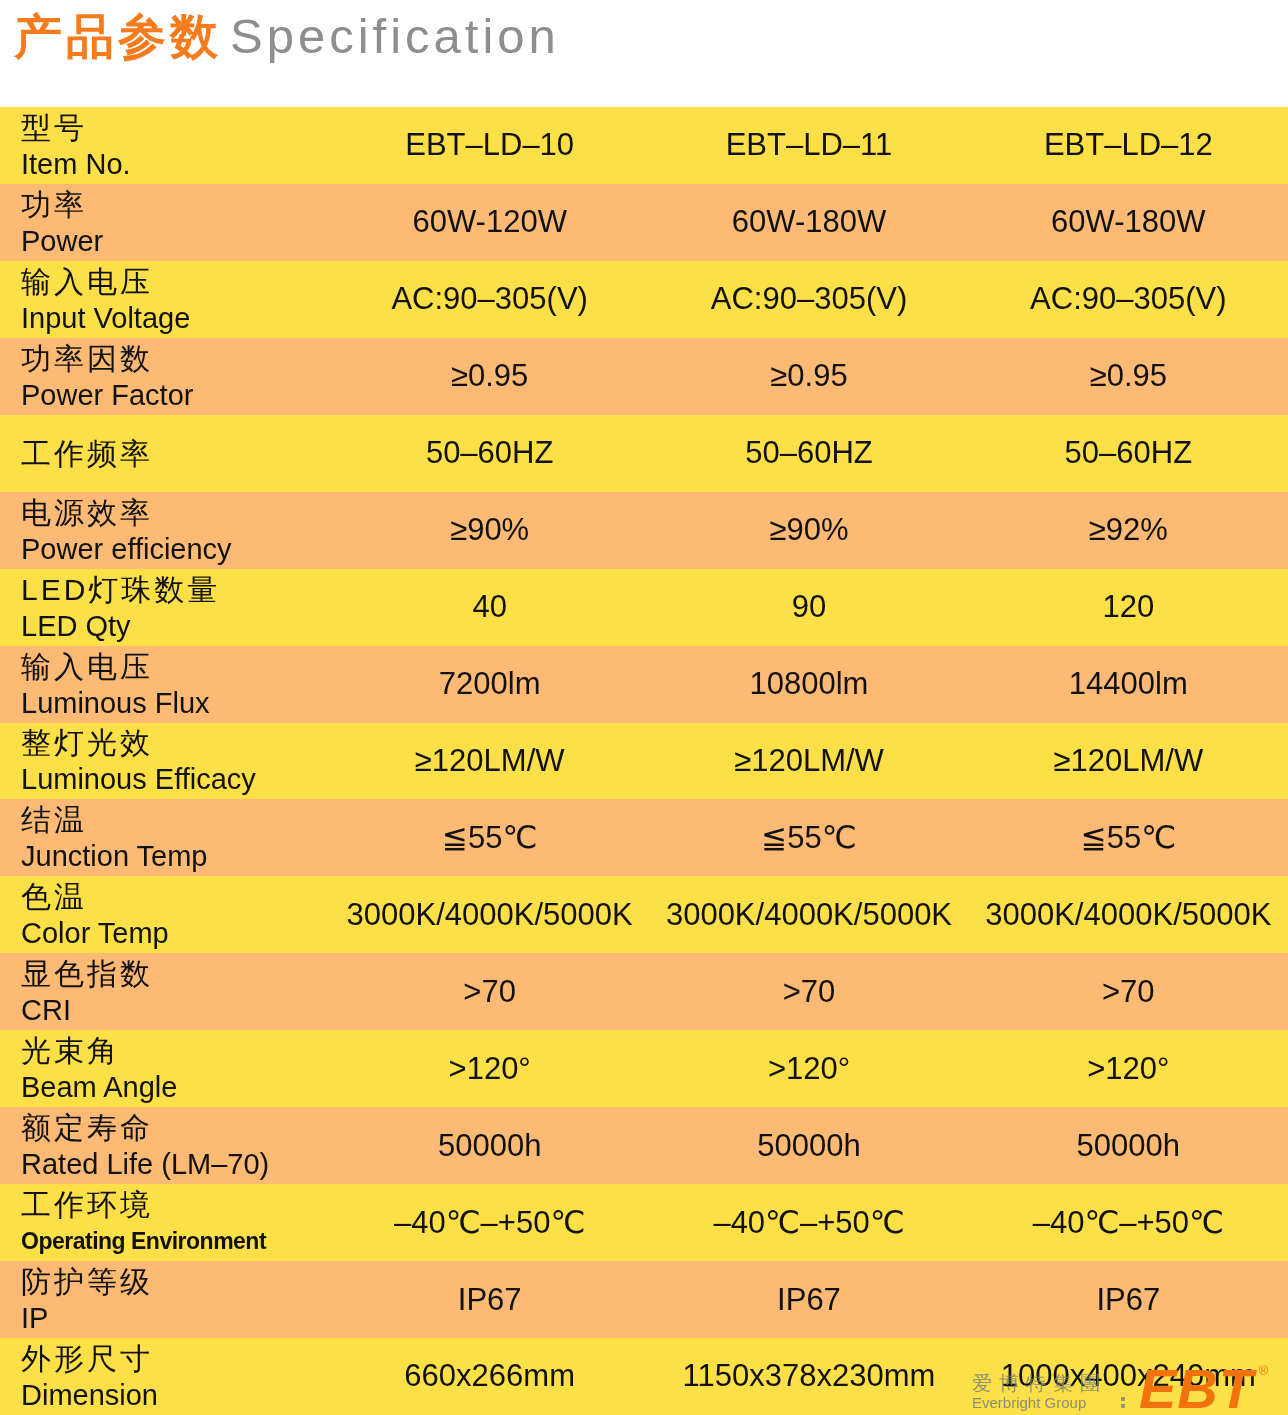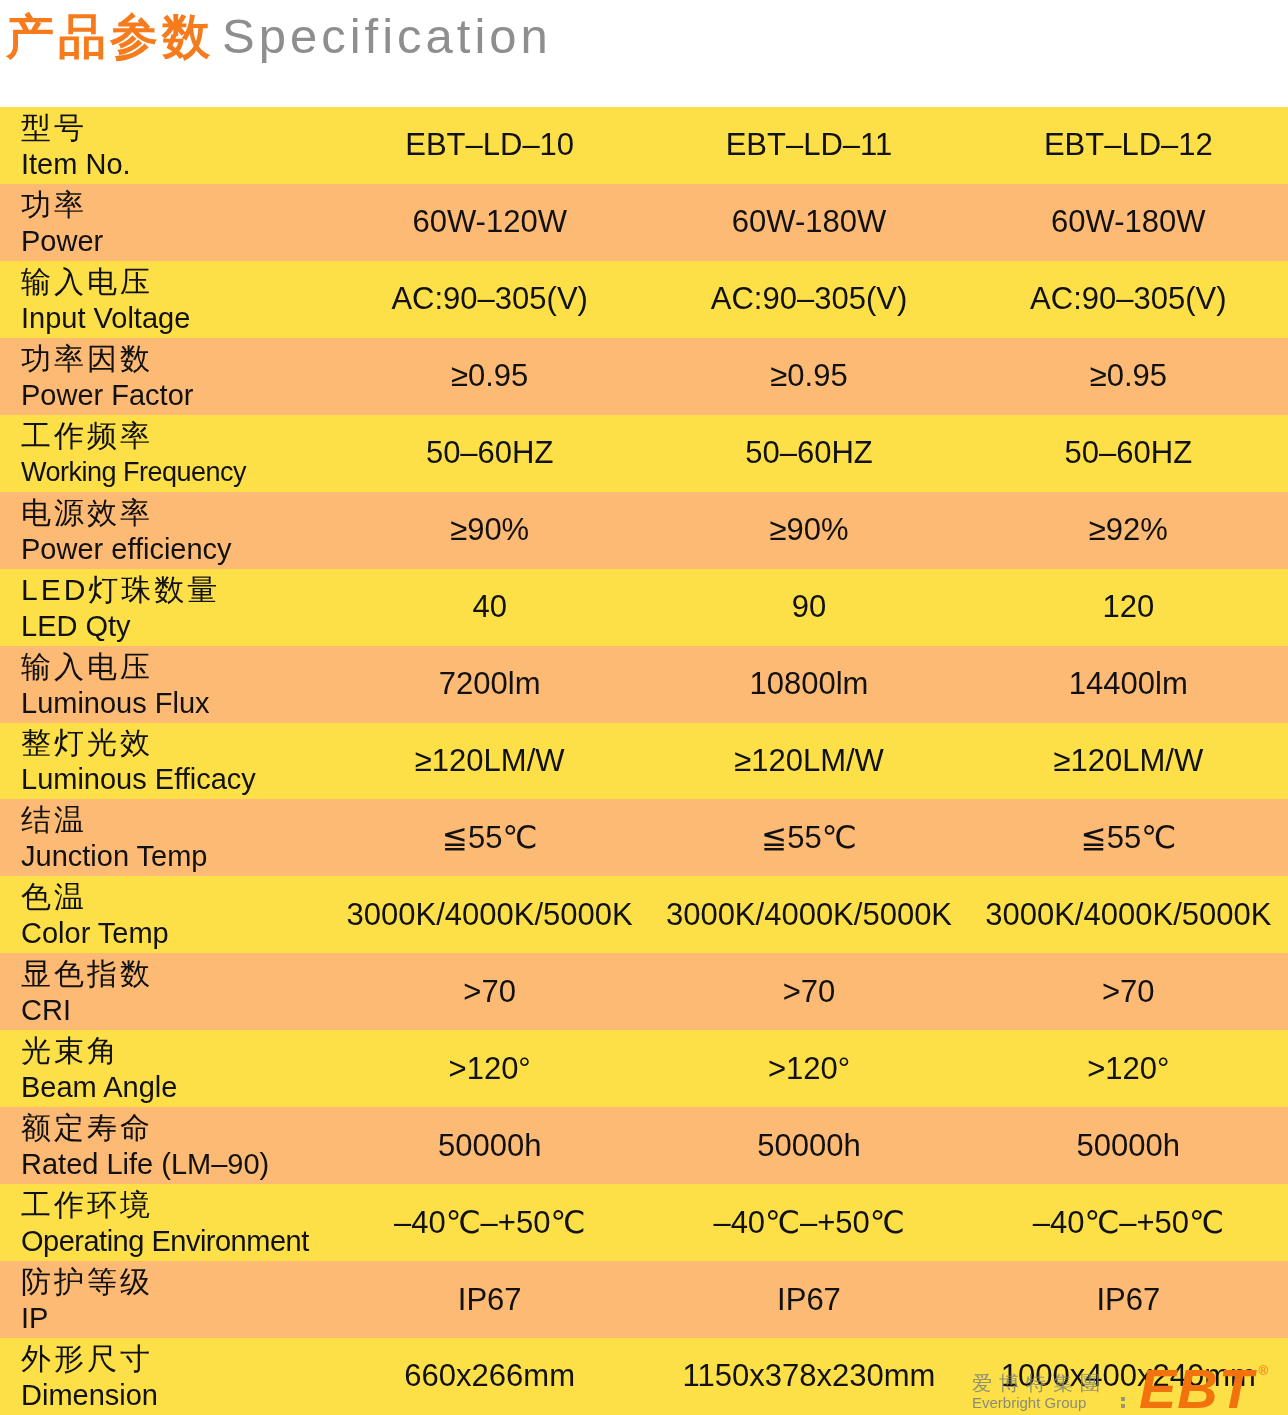--- a/index.html
+++ b/index.html
@@ -9,21 +9,21 @@
     background: #ffffff;
     overflow: hidden;
     font-family: "Liberation Sans", "DejaVu Sans", sans-serif;
     color: #111111;
   }
 
   
   .page-header {
     position: absolute;
     top: 0; left: 0; right: 0; height: 113px;
-    padding: 2px 0 0 6px;
+    padding: 2px 0 0 14px;
     box-sizing: border-box;
     white-space: nowrap;
   }
   .title-zh {
     font-size: 48px;
     font-weight: bold;
     color: #f57b1d;
     letter-spacing: 4px;
     line-height: 70px;
     vertical-align: baseline;
@@ -61,21 +61,21 @@
     line-height: 37px;
     white-space: nowrap;
   }
   .label .en {
     font-size: 29px;
     line-height: 36px;
     white-space: nowrap;
   }
   
   .row:nth-child(5)  .en { font-size: 27px; letter-spacing: -0.5px; }
-  .row:nth-child(15) .en { font-size: 29px; letter-spacing: -0.5px; }
+  .row:nth-child(15) .en { font-size: 23px; letter-spacing: -0.5px; font-weight: bold; }
 
   .val {
     flex: 1 1 0;
     display: flex;
     align-items: center;
     justify-content: center;
     font-size: 31px;
     white-space: nowrap;
   }
 
@@ -171,21 +171,20 @@
       <div class="en">Power Factor</div>
     </div>
     <div class="cell val v1">≥0.95</div>
     <div class="cell val v2">≥0.95</div>
     <div class="cell val v3">≥0.95</div>
   </div>
 
   <div class="row green">
     <div class="cell label">
       <div class="zh">工作频率</div>
-      <div class="en">Working Frequency</div>
     </div>
     <div class="cell val v1">50–60HZ</div>
     <div class="cell val v2">50–60HZ</div>
     <div class="cell val v3">50–60HZ</div>
   </div>
 
   <div class="row">
     <div class="cell label">
       <div class="zh">电源效率</div>
       <div class="en">Power efficiency</div>
@@ -261,21 +260,21 @@
       <div class="en">Beam Angle</div>
     </div>
     <div class="cell val v1">&gt;120°</div>
     <div class="cell val v2">&gt;120°</div>
     <div class="cell val v3">&gt;120°</div>
   </div>
 
   <div class="row">
     <div class="cell label">
       <div class="zh">额定寿命</div>
-      <div class="en">Rated Life (LM–90)</div>
+      <div class="en">Rated Life (LM–70)</div>
     </div>
     <div class="cell val v1">50000h</div>
     <div class="cell val v2">50000h</div>
     <div class="cell val v3">50000h</div>
   </div>
 
   <div class="row green">
     <div class="cell label">
       <div class="zh">工作环境</div>
       <div class="en">Operating Environment</div>

